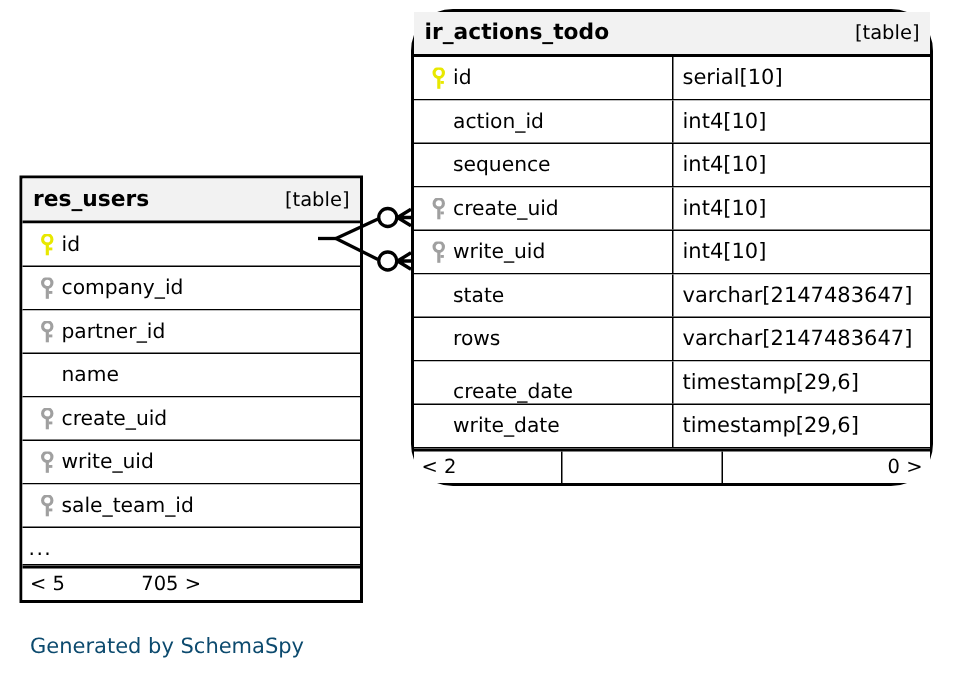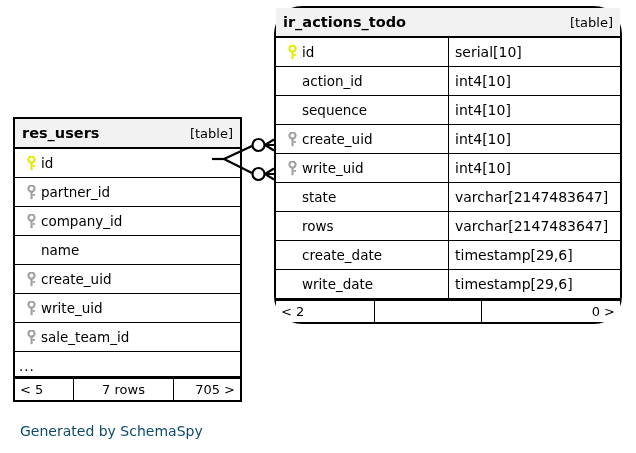--- a/index.html
+++ b/index.html
@@ -181,34 +181,34 @@
 
     <div class="ent-row">
       <div class="cell-name" style="flex:1 1 auto;">
         <span class="keyslot">
           <svg width="11" height="15" viewBox="0 0 11 15" aria-hidden="true">
             <circle cx="5.5" cy="3.6" r="3.1" fill="none" stroke="#a0a0a0" stroke-width="2.1"></circle>
             <rect x="4.5" y="5.8" width="2.1" height="8.4" fill="#a0a0a0"></rect>
             <rect x="6.6" y="9.0" width="2.3" height="1.9" fill="#a0a0a0"></rect>
           </svg>
         </span>
+        <span class="col-label">company_id</span>
+      </div>
+    </div>
+
+    <div class="ent-row">
+      <div class="cell-name" style="flex:1 1 auto;">
+        <span class="keyslot">
+          <svg width="11" height="15" viewBox="0 0 11 15" aria-hidden="true">
+            <circle cx="5.5" cy="3.6" r="3.1" fill="none" stroke="#a0a0a0" stroke-width="2.1"></circle>
+            <rect x="4.5" y="5.8" width="2.1" height="8.4" fill="#a0a0a0"></rect>
+            <rect x="6.6" y="9.0" width="2.3" height="1.9" fill="#a0a0a0"></rect>
+          </svg>
+        </span>
         <span class="col-label">partner_id</span>
-      </div>
-    </div>
-
-    <div class="ent-row">
-      <div class="cell-name" style="flex:1 1 auto;">
-        <span class="keyslot">
-          <svg width="11" height="15" viewBox="0 0 11 15" aria-hidden="true">
-            <circle cx="5.5" cy="3.6" r="3.1" fill="none" stroke="#a0a0a0" stroke-width="2.1"></circle>
-            <rect x="4.5" y="5.8" width="2.1" height="8.4" fill="#a0a0a0"></rect>
-            <rect x="6.6" y="9.0" width="2.3" height="1.9" fill="#a0a0a0"></rect>
-          </svg>
-        </span>
-        <span class="col-label">company_id</span>
       </div>
     </div>
 
     <div class="ent-row">
       <div class="cell-name" style="flex:1 1 auto;">
         <span class="keyslot"></span>
         <span class="col-label">name</span>
       </div>
     </div>
 
@@ -252,21 +252,20 @@
     </div>
 
     <div class="ent-row ellipsis" style="height:25px;">
       <div class="cell-name" style="flex:1 1 auto;">
         <span class="ellipsis-label">...</span>
       </div>
     </div>
 
     <div class="ent-footer">
       <div class="foot-cell foot-left" style="flex:0 0 58px;">&lt; 5</div>
-      <div class="foot-cell foot-mid" style="flex:1 1 auto;">7 rows</div>
       <div class="foot-cell foot-right" style="flex:0 0 66px;">705 &gt;</div>
     </div>
   </div>
 
   <div class="entity" id="entity-ir_actions_todo" style="left:274px; top:6px; width:348px;border-radius:28px;">
 
     <div class="ent-header">
       <span class="ent-title">ir_actions_todo</span>
       <span class="ent-kind">[table]</span>
     </div>
@@ -353,21 +352,21 @@
       <div class="cell-name" style="flex:0 0 172px;">
         <span class="keyslot"></span>
         <span class="col-label">rows</span>
       </div>
       <div class="cell-type">
         <span class="type-label">varchar[2147483647]</span>
       </div>
     </div>
 
     <div class="ent-row">
-      <div class="cell-name" style="flex:0 0 172px;">
+      <div class="cell-name" style="flex:0 0 172px;align-items:flex-end;">
         <span class="keyslot"></span>
         <span class="col-label">create_date</span>
       </div>
       <div class="cell-type">
         <span class="type-label">timestamp[29,6]</span>
       </div>
     </div>
 
     <div class="ent-row">
       <div class="cell-name" style="flex:0 0 172px;">

